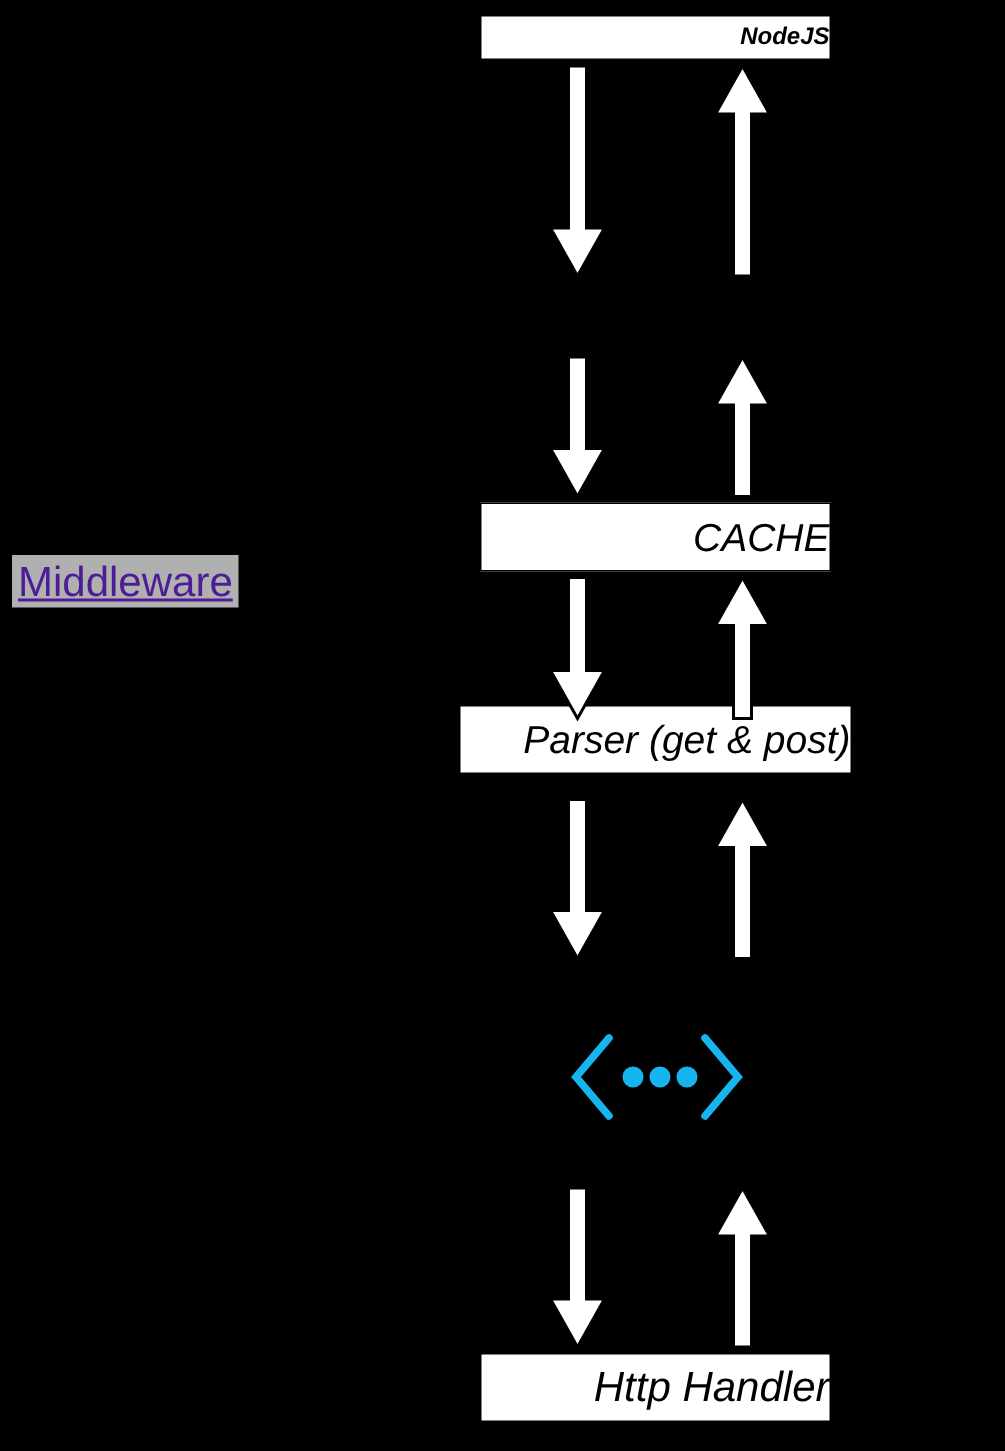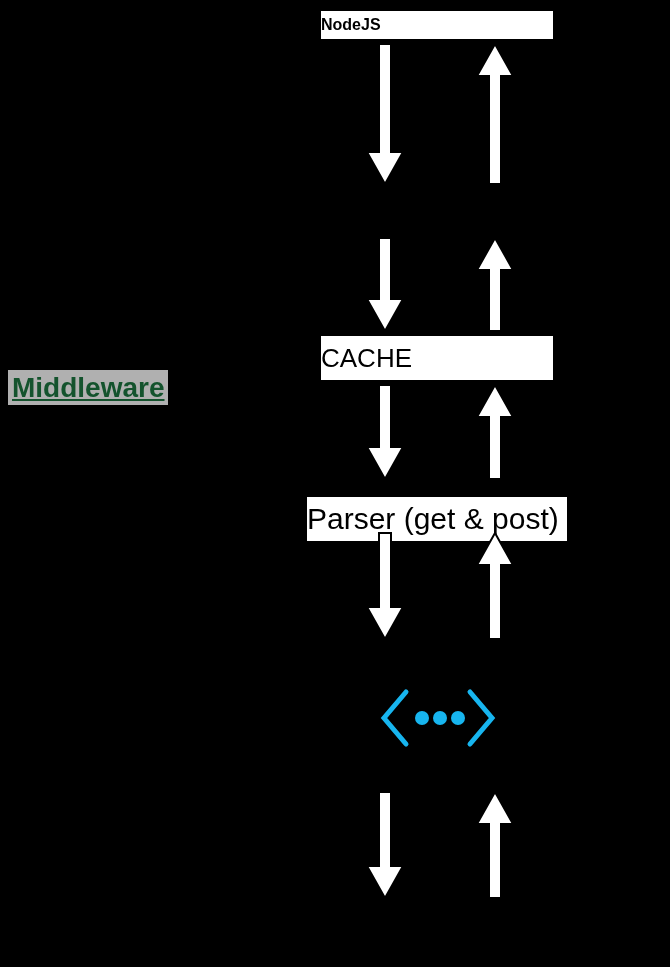--- a/index.html
+++ b/index.html
@@ -1,23 +1,23 @@
 <!DOCTYPE html>
 <html><head>
 <meta charset="utf-8">
 <style>
   html,body{margin:0;padding:0;background:#000;width:670px;height:967px;overflow:hidden;font-family:Helvetica,Arial,sans-serif;}
   .stage{position:relative;width:670px;height:967px;}
-  .box{position:absolute;background:#fff;border:1px solid #000;text-align:left;color:#000;box-sizing:border-box;}
+  .box{position:absolute;background:#fff;border:1px solid #000;text-align:right;color:#000;box-sizing:border-box;font-style:italic;}
   .node-top{left:320px;top:10px;width:234px;height:30px;font-weight:700;font-size:16px;line-height:28px;}
   .session{left:320px;top:188px;width:234px;height:46px;font-size:28px;line-height:44px;}
   .cache  {left:320px;top:335px;width:234px;height:46px;font-size:26px;line-height:44px;}
-  .parser {left:306px;top:496px;width:262px;height:46px;font-size:30px;line-height:44px;}
+  .parser {left:306px;top:470px;width:262px;height:46px;font-size:26px;line-height:44px;}
   .http   {left:320px;top:902px;width:234px;height:46px;font-size:28px;line-height:44px;}
-  .label-mw{position:absolute;left:8px;top:370px;color:#14532d;background:#b0b0b0;font-weight:700;font-size:28px;padding:2px 4px 1px 4px;text-decoration:underline;}
+  .label-mw{position:absolute;left:8px;top:370px;color:#4c1d95;background:#b0b0b0;font-weight:400;font-size:28px;padding:2px 4px 1px 4px;text-decoration:underline;}
   .arrow-dn{position:absolute;left:365px;}
   .arrow-up{position:absolute;left:475px;}
   .ellipsis{position:absolute;left:378px;top:688px;width:120px;height:60px;}
 </style>
 </head>
 <body>
 
 <div class="stage">
 
   <div class="box node-top">
@@ -26,20 +26,23 @@
 
   <div class="label-mw">
     <span>Middleware</span>
   </div>
 
   <div class="box cache">
     <span>CACHE</span>
   </div>
   <div class="box parser">
     <span>Parser (get &amp; post)</span>
+  </div>
+  <div class="box http">
+    <span>Http Handler</span>
   </div>
 
   <svg class="arrow-dn" style="top:42px" width="40" height="144">
     <path d="M14 2 H26 V110 H38 L20 142 L2 110 H14 Z" fill="#fff" stroke="#000" stroke-width="2"></path>
   </svg>
   <svg class="arrow-up" style="top:42px" width="40" height="144">
     <path d="M14 142 H26 V34 H38 L20 2 L2 34 H14 Z" fill="#fff" stroke="#000" stroke-width="2"></path>
   </svg>
 
   <svg class="arrow-dn" style="top:236px" width="40" height="97">

